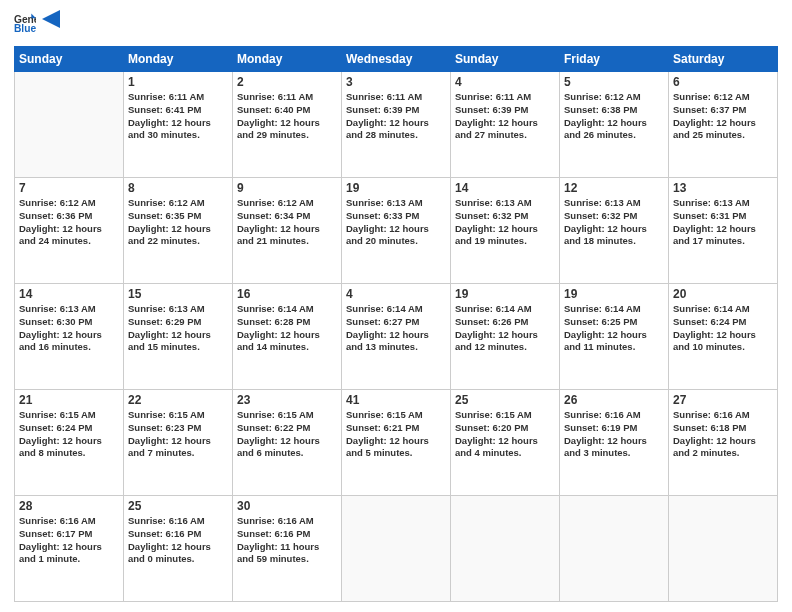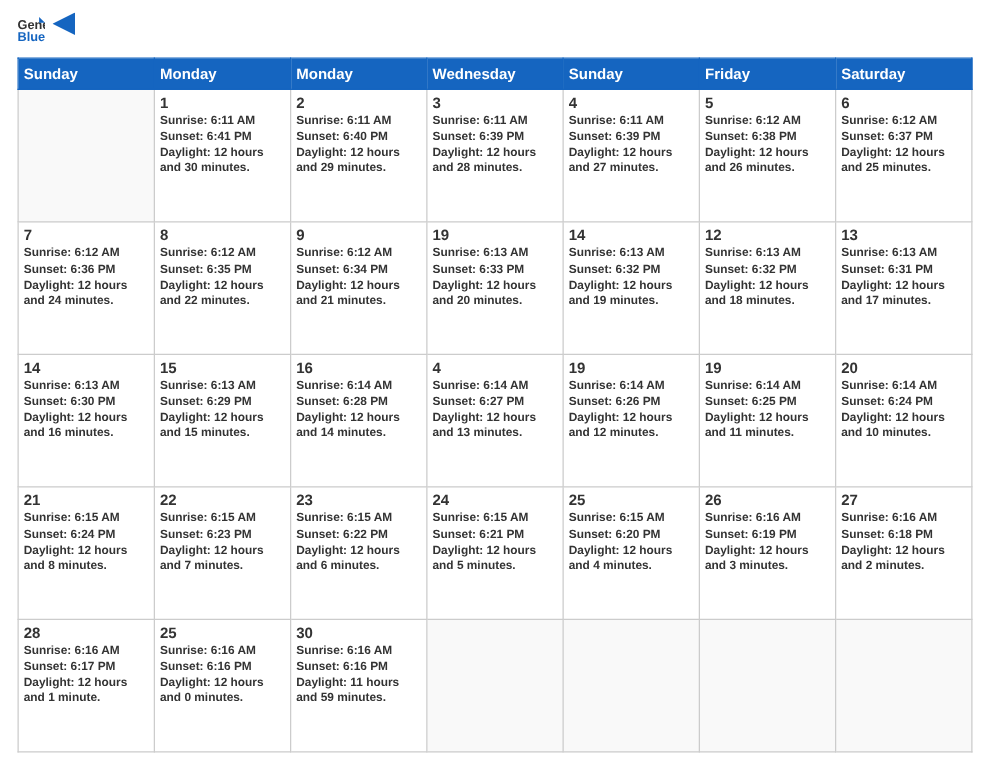--- a/index.html
+++ b/index.html
@@ -285,21 +285,21 @@
 and 7 minutes.</div>
           </td>
           <td>
             <div class="day-num">23</div>
             <div class="day-info" style="white-space: pre-line;">Sunrise: 6:15 AM
 Sunset: 6:22 PM
 Daylight: 12 hours
 and 6 minutes.</div>
           </td>
           <td>
-            <div class="day-num">24</div>
+            <div class="day-num">41</div>
             <div class="day-info" style="white-space: pre-line;">Sunrise: 6:15 AM
 Sunset: 6:21 PM
 Daylight: 12 hours
 and 5 minutes.</div>
           </td>
           <td>
             <div class="day-num">25</div>
             <div class="day-info" style="white-space: pre-line;">Sunrise: 6:15 AM
 Sunset: 6:20 PM
 Daylight: 12 hours

